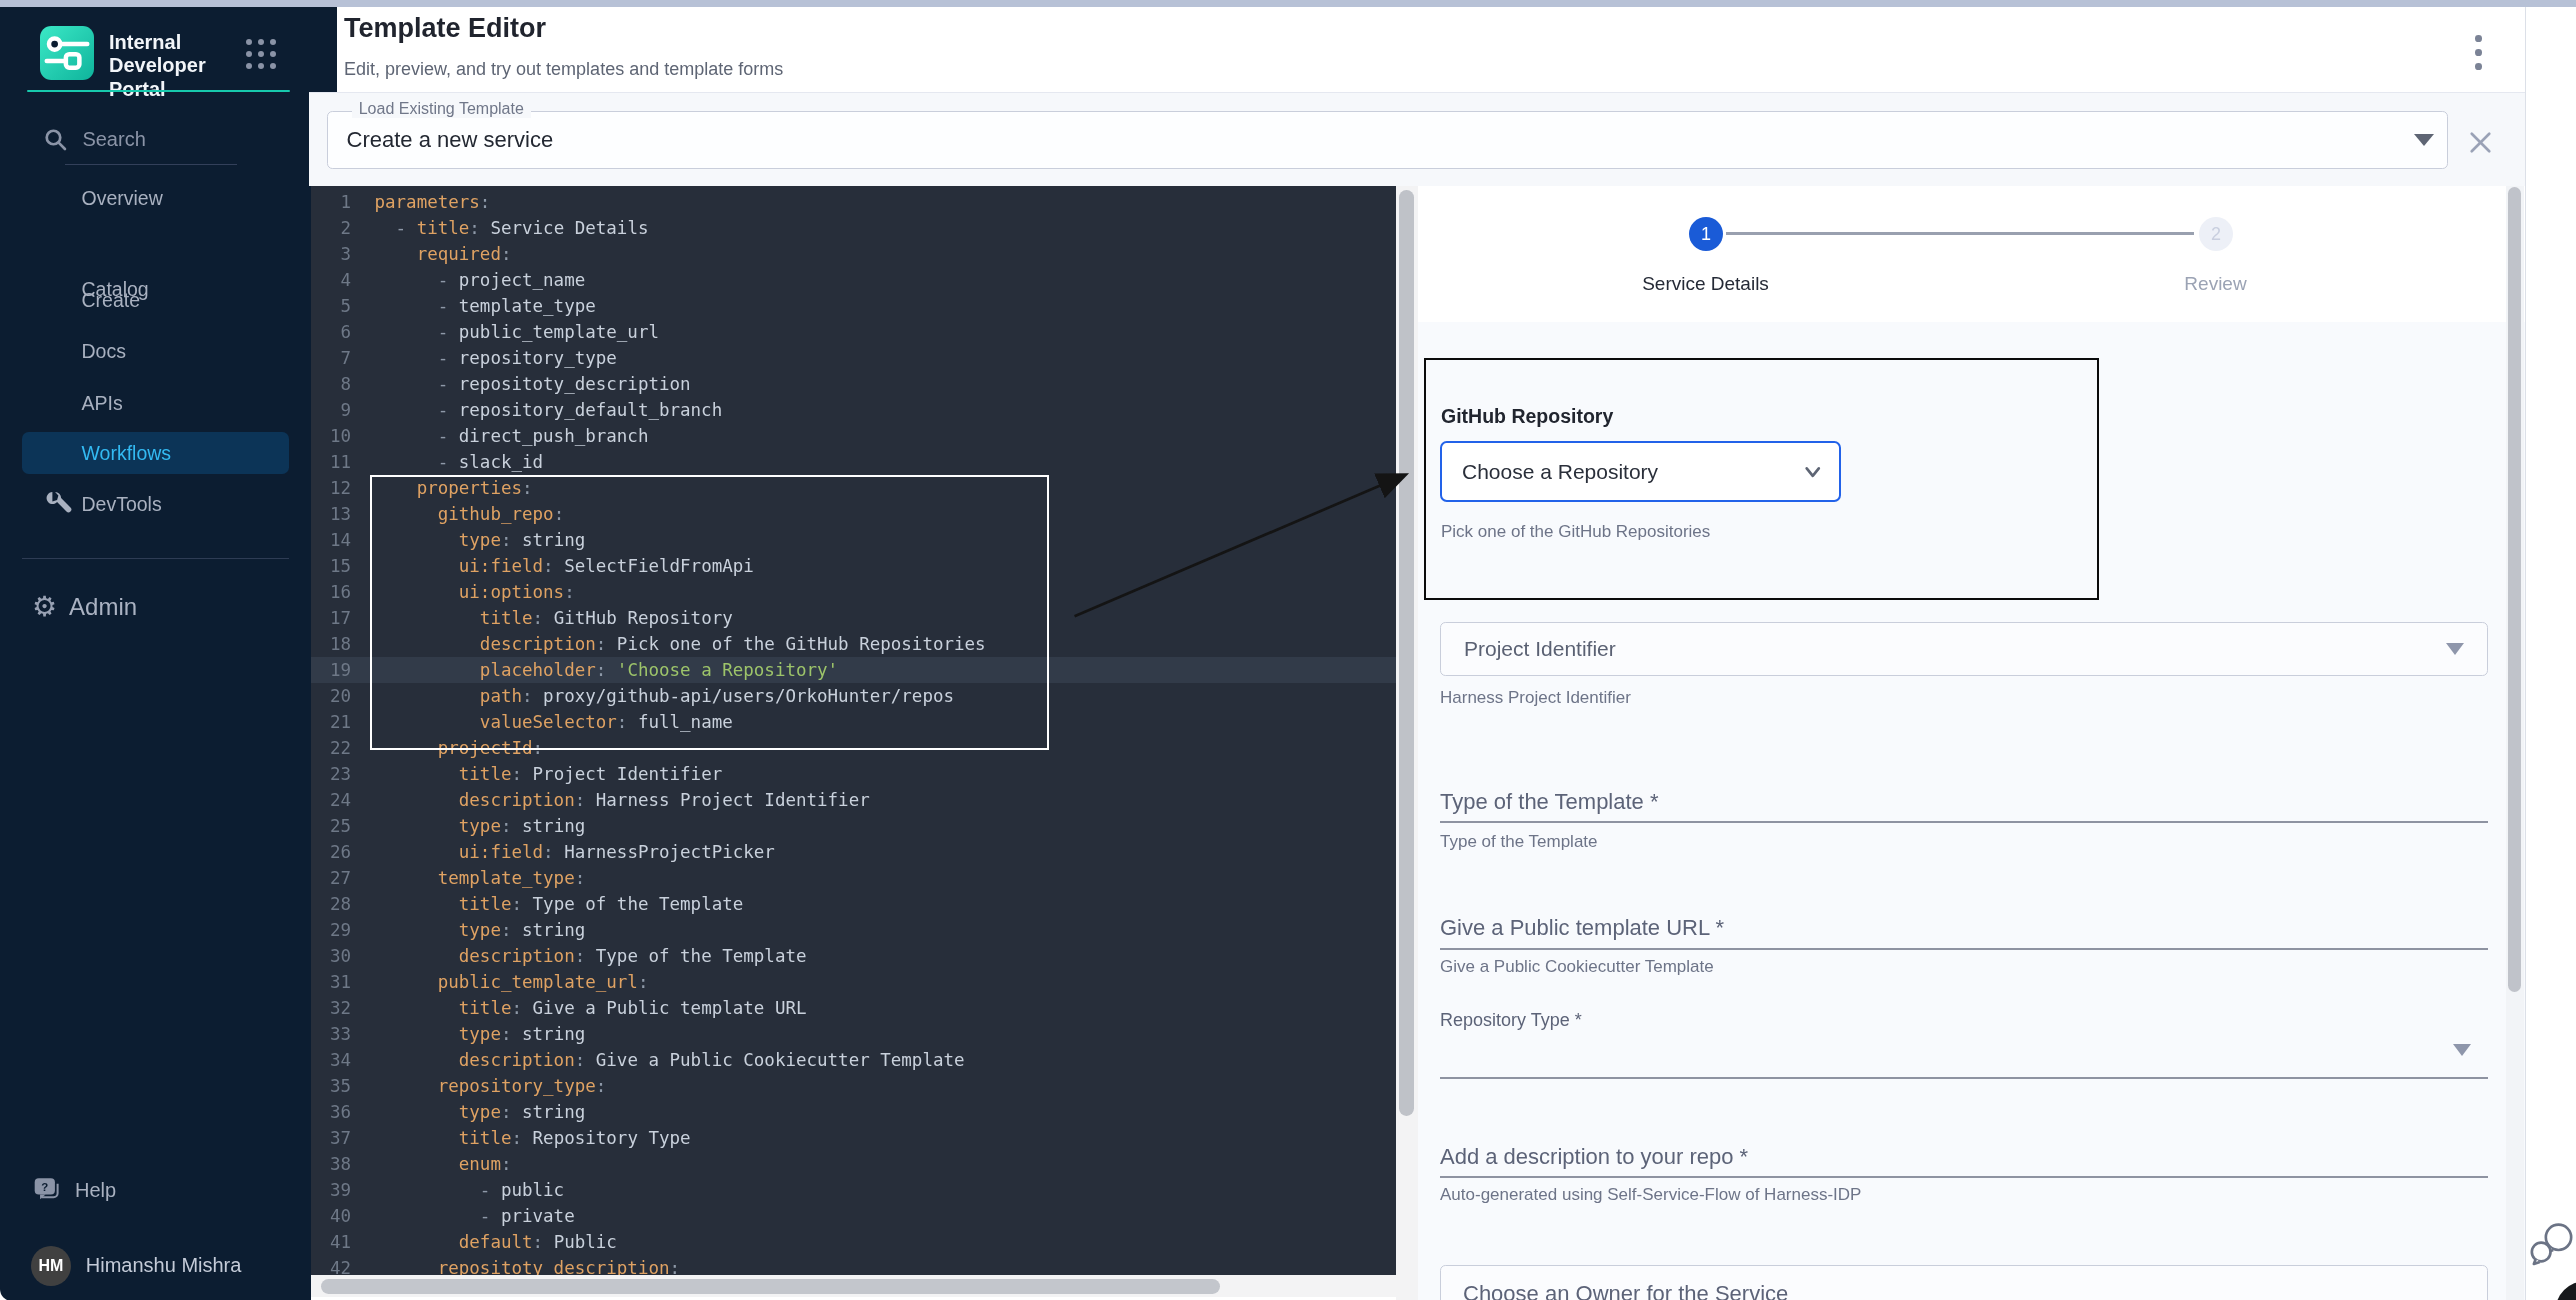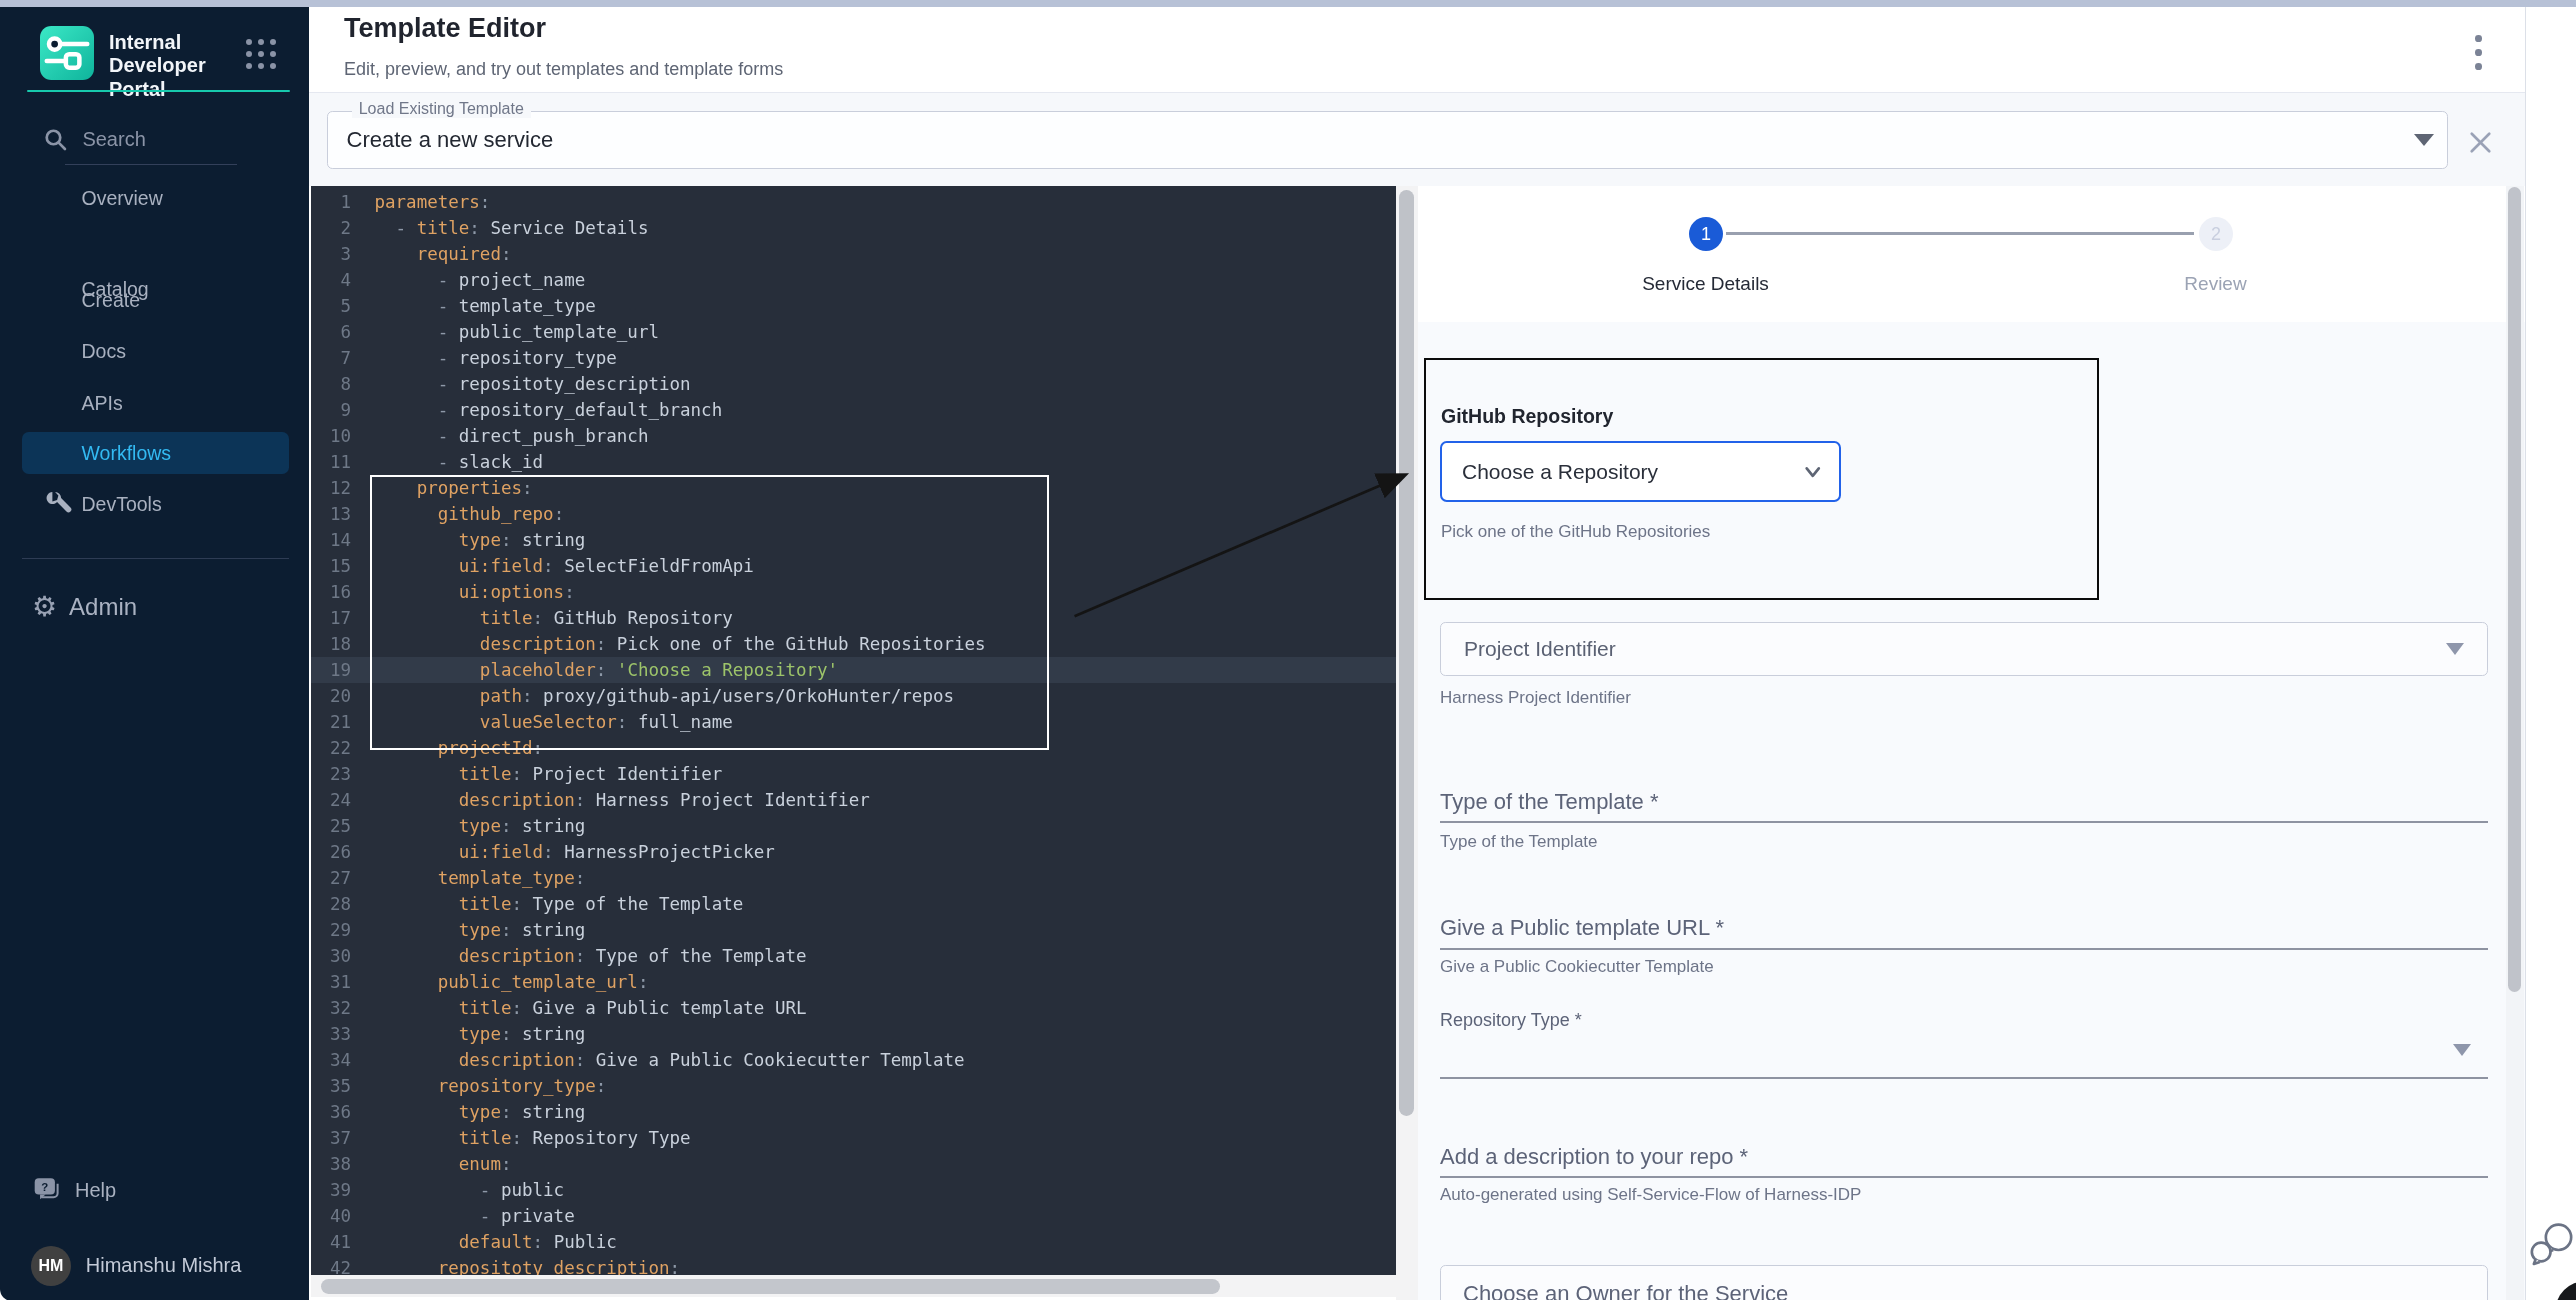--- a/index.html
+++ b/index.html
@@ -4,21 +4,21 @@
 <style>
   html,body{margin:0;padding:0;}
   body{width:2576px;height:1301px;position:relative;overflow:hidden;background:#ffffff;
        font-family:"Liberation Sans",sans-serif;-webkit-font-smoothing:antialiased;}
   .abs{position:absolute;}
 
   
   #top-strip{left:0;top:0;width:2576px;height:6.7px;background:#B7C1D6;}
 
   
-  #sidebar{left:0;top:6.7px;width:309px;height:1294px;background:#0C1D31;border-bottom-left-radius:12px;}
+  #sidebar{left:0;top:6.7px;width:309px;height:1294px;background:#0C1D31;border-bottom-left-radius:12px;padding-left:28px;}
   #logo-mark{left:40px;top:19px;width:54px;height:54px;}
   #logo-title{left:109px;top:24px;width:141px;font-size:20px;line-height:23.5px;font-weight:bold;color:#F2F5F9;}
   #grid-dots{left:246px;top:32px;display:grid;grid-template-columns:repeat(3,6px);grid-gap:6px;}
   #grid-dots span{width:6px;height:6px;border-radius:50%;background:#8A93A6;}
   #teal-rule{left:27px;top:83px;width:263px;height:2.7px;background:#17C9AD;border-radius:1.3px;}
   #search-row{left:42px;top:115px;width:242px;height:35px;display:flex;align-items:center;}
   #search-text{margin-left:13.4px;font-size:20px;color:#8B94A7;}
   #search-rule{left:65px;top:157px;width:172px;height:1.3px;background:#33405A;}
   .nav-item{left:21.5px;width:267px;height:38px;line-height:38px;padding-left:60px;box-sizing:border-box;
             font-size:19.5px;color:#A9B1C0;border-radius:6.7px;}

